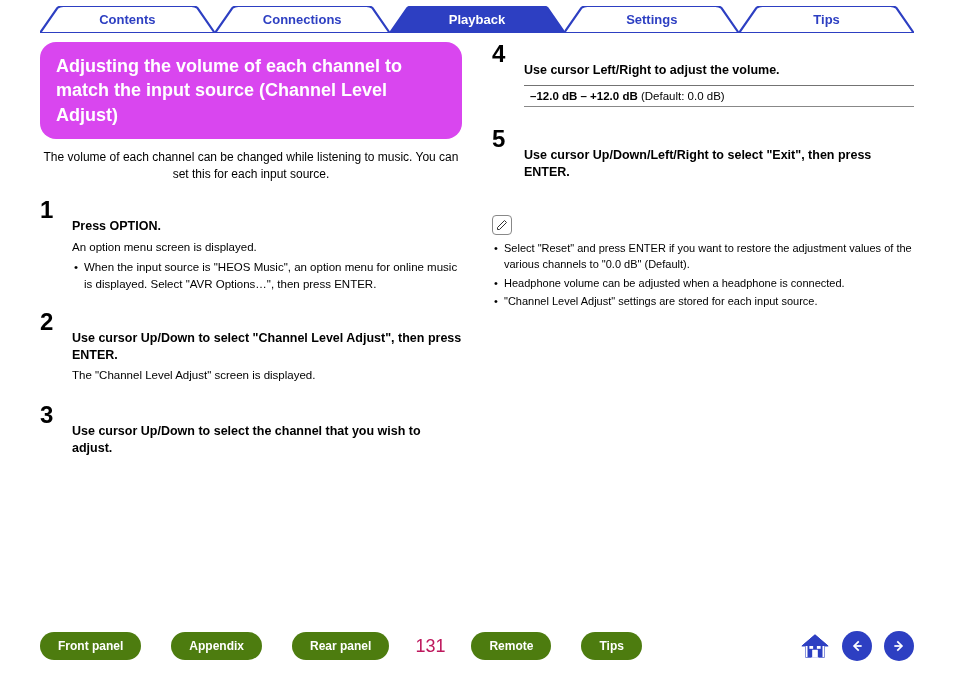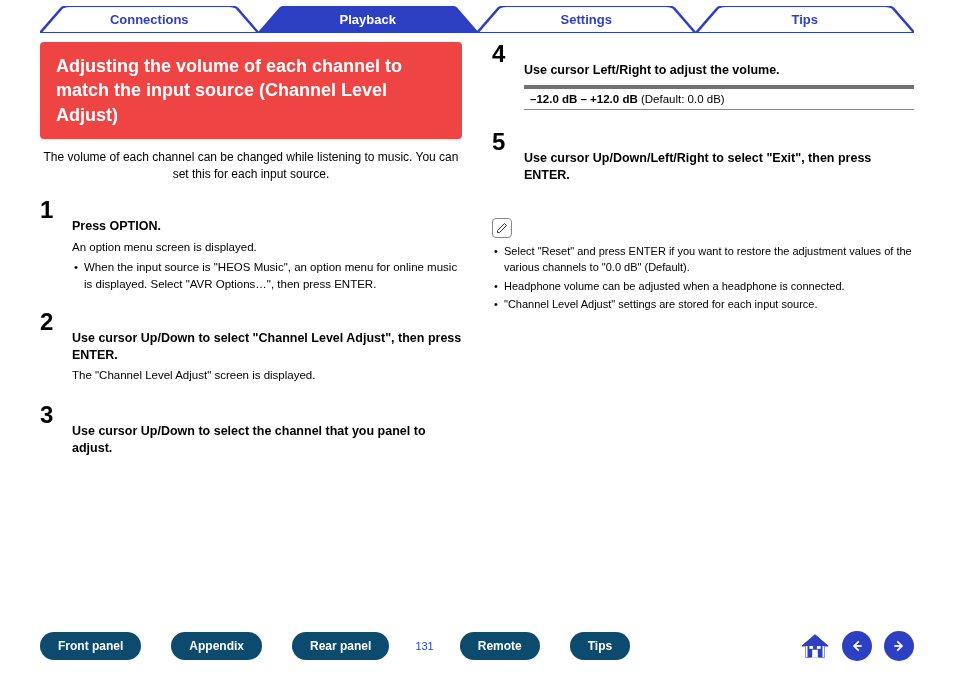--- a/index.html
+++ b/index.html
@@ -35,40 +35,40 @@
   .tab.inactive span { color:#2d3fc2; }
   .tab.active   span { color:#fff; }
   
   .page {
     display:flex;
     padding: 4px 40px 0 40px;
     gap: 30px;
   }
   .col { flex:1; min-width:0; }
   .section-title {
-    background:#ef4444;
+    background:#d946ef;
     color:#fff;
     font-weight:bold;
     font-size:18px;
     line-height:1.35;
     padding:12px 16px;
-    border-radius:4px;
+    border-radius:16px;
     margin-bottom:10px;
   }
   .intro { font-size:12px; line-height:1.4; margin-bottom:16px;text-align:center; }
   .step { display:flex; gap:10px; margin-bottom:16px; }
   .step-num { font-size:24px; font-weight:bold; width:22px; flex-shrink:0; line-height:1; }
   .step-body { flex:1;margin-top:20px; }
   .step-head { font-weight:bold; font-size:12.5px; line-height:1.35; margin-bottom:4px; }
   .step-sub  { font-size:11.5px; line-height:1.4; margin-bottom:4px; }
   .step-bullets { list-style: none; padding-left:0; }
   .step-bullets li { position:relative; padding-left:12px; font-size:11.5px; line-height:1.4; margin-bottom:2px; }
   .step-bullets li::before { content:"•"; position:absolute; left:2px; }
   .range-box {
-    border-top:4px solid #737373;
+    border-top:1px solid #737373;
     border-bottom:1px solid #888;
     padding:4px 6px;
     font-size:11.5px;
     margin:6px 0 4px 0;
   }
   .range-box b { font-weight:bold; }
   .note-icon {
     display:inline-flex;
     width:20px; height:20px;
     border:1px solid #888;
@@ -84,47 +84,50 @@
   
   .bottombar {
     position:absolute;
     left:0; right:0; bottom:12px;
     display:flex;
     align-items:center;
     padding:0 40px;
     gap:20px;
   }
   .pill {
-    background:#0c4a6e;
+    background:#4d7c0f;
     color:#fff;
     font-weight:bold;
     font-size:12px;
     padding:7px 18px;
     border-radius:14px;
     cursor:pointer;
     white-space:nowrap;
   }
   .pill-group-left { display:flex; gap:30px; align-items:center; }
-  .page-num { font-size:11px; color:#1d4ed8; padding:0 6px; }
+  .page-num { font-size:18px; color:#be185d; padding:0 6px; }
   .spacer { flex:1; }
   .nav-icons { display:flex; gap:12px; align-items:center; }
   .circ {
     width:30px; height:30px; border-radius:50%;
     background:#2d3fc2; color:#fff;
     display:flex; align-items:center; justify-content:center;
     cursor:pointer;
   }
   .home-ic svg, .circ svg { display:block; }
 </style>
 </head>
 <body>
 
 <div class="tabbar" id="tabbar">
     <div class="tab inactive"><svg viewBox="0 0 150 30" preserveAspectRatio="none">
         <path d="M0 30 L15 2 Q17 0 20 0 L130 0 Q133 0 135 2 L150 30 Z" fill="#ffffff" stroke="#2d3fc2" stroke-width="2"></path>
+      </svg><span>Contents</span></div>
+    <div class="tab inactive"><svg viewBox="0 0 150 30" preserveAspectRatio="none">
+        <path d="M0 30 L15 2 Q17 0 20 0 L130 0 Q133 0 135 2 L150 30 Z" fill="#ffffff" stroke="#2d3fc2" stroke-width="2"></path>
       </svg><span>Connections</span></div>
     <div class="tab active"><svg viewBox="0 0 150 30" preserveAspectRatio="none">
         <path d="M0 30 L15 2 Q17 0 20 0 L130 0 Q133 0 135 2 L150 30 Z" fill="#2d3fc2" stroke="#2d3fc2" stroke-width="2"></path>
       </svg><span>Playback</span></div>
     <div class="tab inactive"><svg viewBox="0 0 150 30" preserveAspectRatio="none">
         <path d="M0 30 L15 2 Q17 0 20 0 L130 0 Q133 0 135 2 L150 30 Z" fill="#ffffff" stroke="#2d3fc2" stroke-width="2"></path>
       </svg><span>Settings</span></div>
     <div class="tab inactive"><svg viewBox="0 0 150 30" preserveAspectRatio="none">
         <path d="M0 30 L15 2 Q17 0 20 0 L130 0 Q133 0 135 2 L150 30 Z" fill="#ffffff" stroke="#2d3fc2" stroke-width="2"></path>
       </svg><span>Tips</span></div>
@@ -148,21 +151,21 @@
         <div class="step">
           <div class="step-num">2</div>
           <div class="step-body">
             <div class="step-head">Use cursor Up/Down to select "Channel Level Adjust", then press ENTER.</div>
             <div class="step-sub">The "Channel Level Adjust" screen is displayed.</div>
           </div>
         </div>
         <div class="step">
           <div class="step-num">3</div>
           <div class="step-body">
-            <div class="step-head">Use cursor Up/Down to select the channel that you panel to adjust.</div>
+            <div class="step-head">Use cursor Up/Down to select the channel that you wish to adjust.</div>
           </div>
         </div>
       </div>
   </div>
   <div class="col">
     <div id="steps-right">
         <div class="step">
           <div class="step-num">4</div>
           <div class="step-body">
             <div class="step-head">Use cursor Left/Right to adjust the volume.</div>

